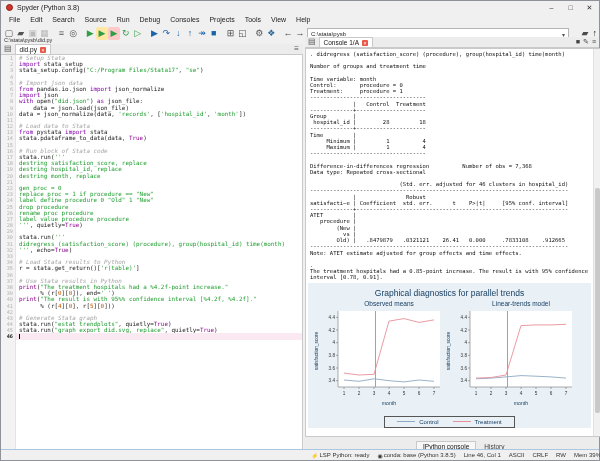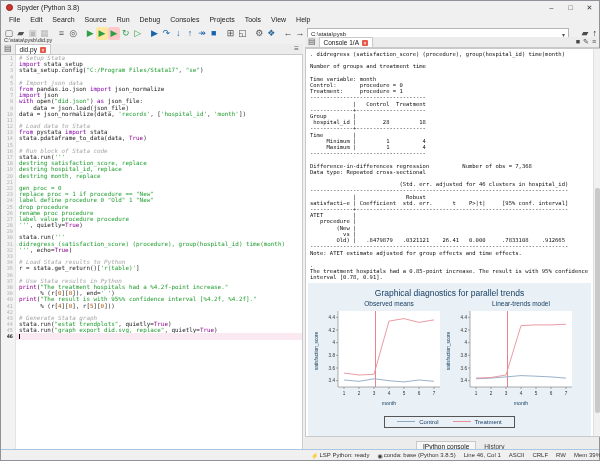--- a/index.html
+++ b/index.html
@@ -47,21 +47,21 @@
   
   .console-tabbar{position:absolute;top:36px;left:304px;right:0;height:11px;background:#ececec;border-bottom:1px solid #c9c9c9;display:flex;align-items:flex-end}
   .con-icons{margin-left:auto;display:flex;gap:3px;padding-right:3px}
   .con-icons span{font-size:7px;color:#444;line-height:10px}
   .console{position:absolute;top:47px;left:304px;width:296px;height:389px;background:#fff;border:1px solid #c9c9c9;border-right:none;overflow:hidden}
   .ctext{font-family:"DejaVu Sans Mono",monospace;font-size:5.5px;line-height:6.2px;white-space:pre;color:#111;padding:2px 0 0 4px}
   .cscroll{position:absolute;right:0;top:0;width:8px;height:100%;background:#f1f1f1;border-left:1px solid #e0e0e0}
   .cthumb{position:absolute;top:36%;height:58%;left:1px;width:5px;background:#c9c9c9;border-radius:2px}
 
   
-  .figure{margin:2px 10px 0 2px;background:#e9f0f6;padding:3px 0 21px}
+  .figure{margin:2px 10px 0 2px;background:#e9f0f6;padding:3px 0 0}
   .fig-title{text-align:center;font-size:8.5px;color:#123a5e;margin:2px 0 1px}
   .fig-panels{display:flex;justify-content:flex-start;padding-left:4px}
   .fig-legend{border:1px solid #555;display:flex;gap:14px;padding:2px 12px;width:max-content;margin:3px auto 0;align-items:center;background:#e9f0f6}
   .leg-line{display:inline-block;width:18px;height:0;border-top:1.5px solid;vertical-align:middle;margin-right:4px}
   .leg-label{font-size:6px;color:#123a5e}
 
   
   .bottom-tabs{position:absolute;left:303px;right:0;top:436px;height:14px;background:#ececec;display:flex;align-items:flex-end;padding-left:112px;gap:2px}
   .btab{font-size:6.5px;padding:1px 6px;color:#444}
   .btab.active{background:#f7f7f7;border:1px solid #c9c9c9;border-bottom:none;color:#111}

